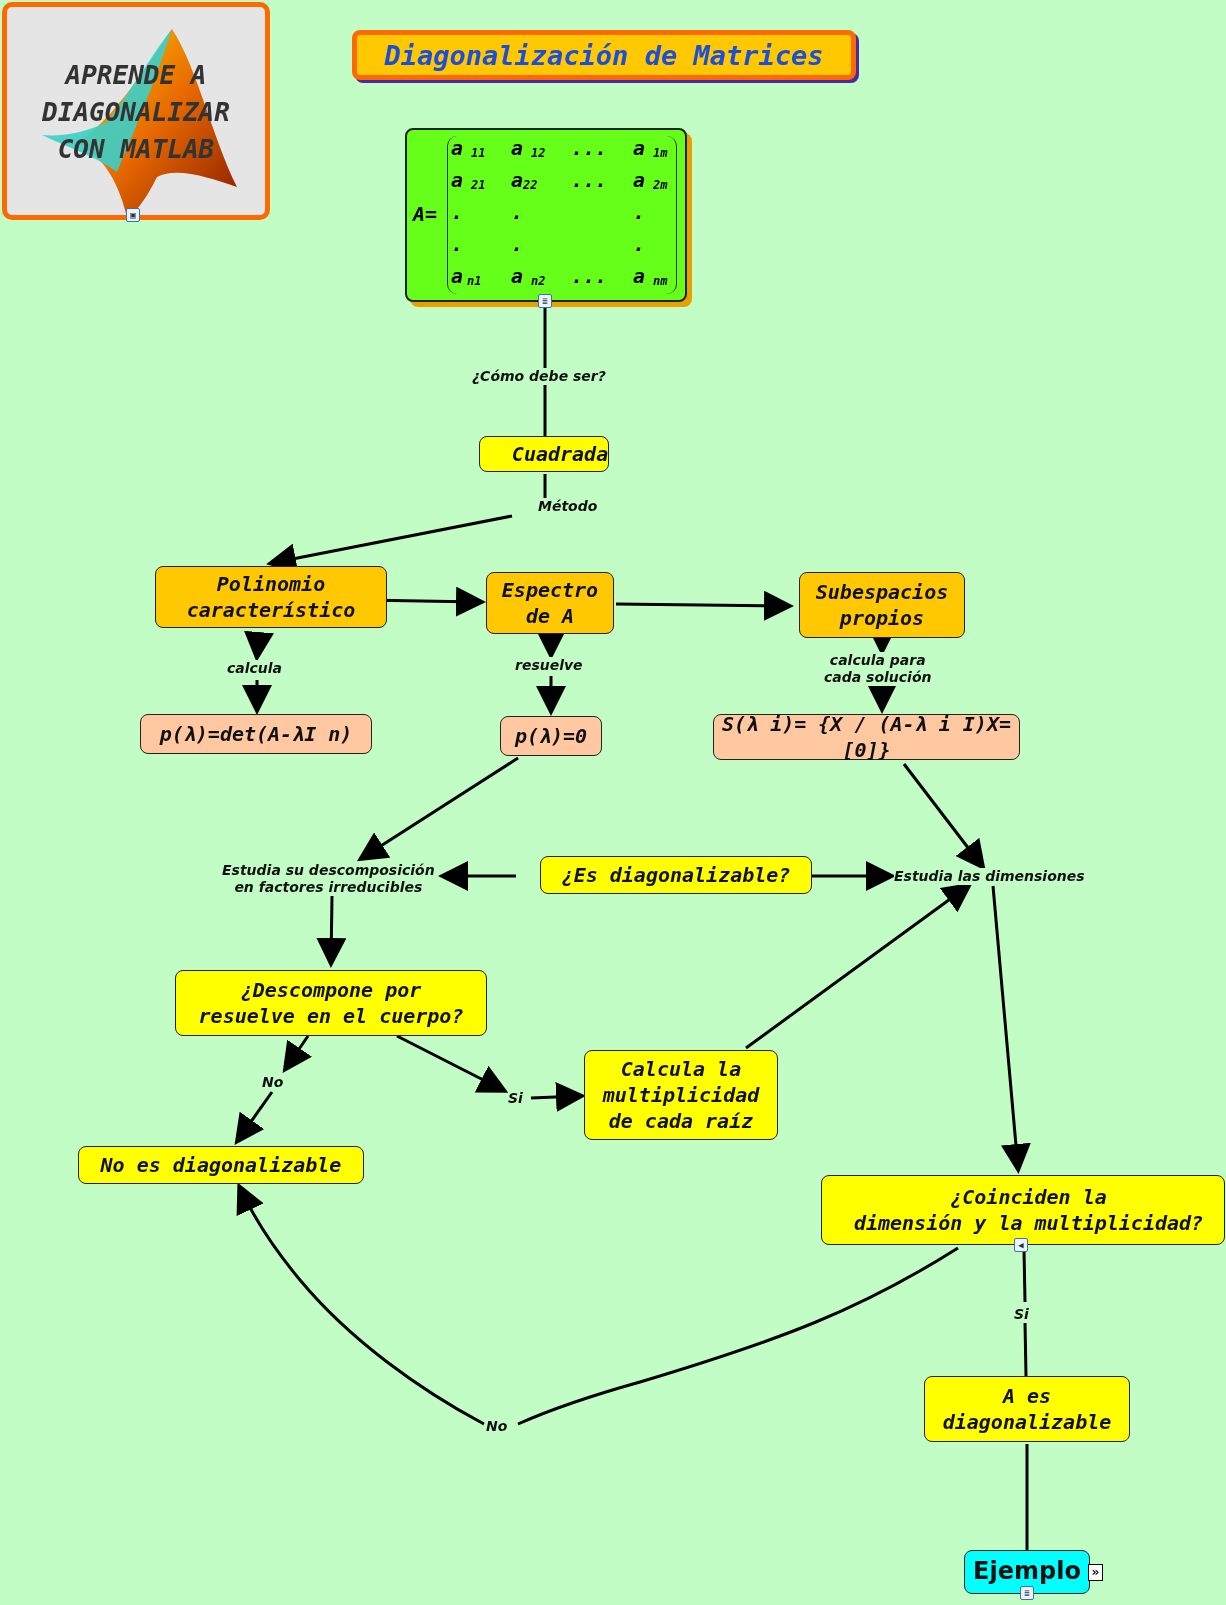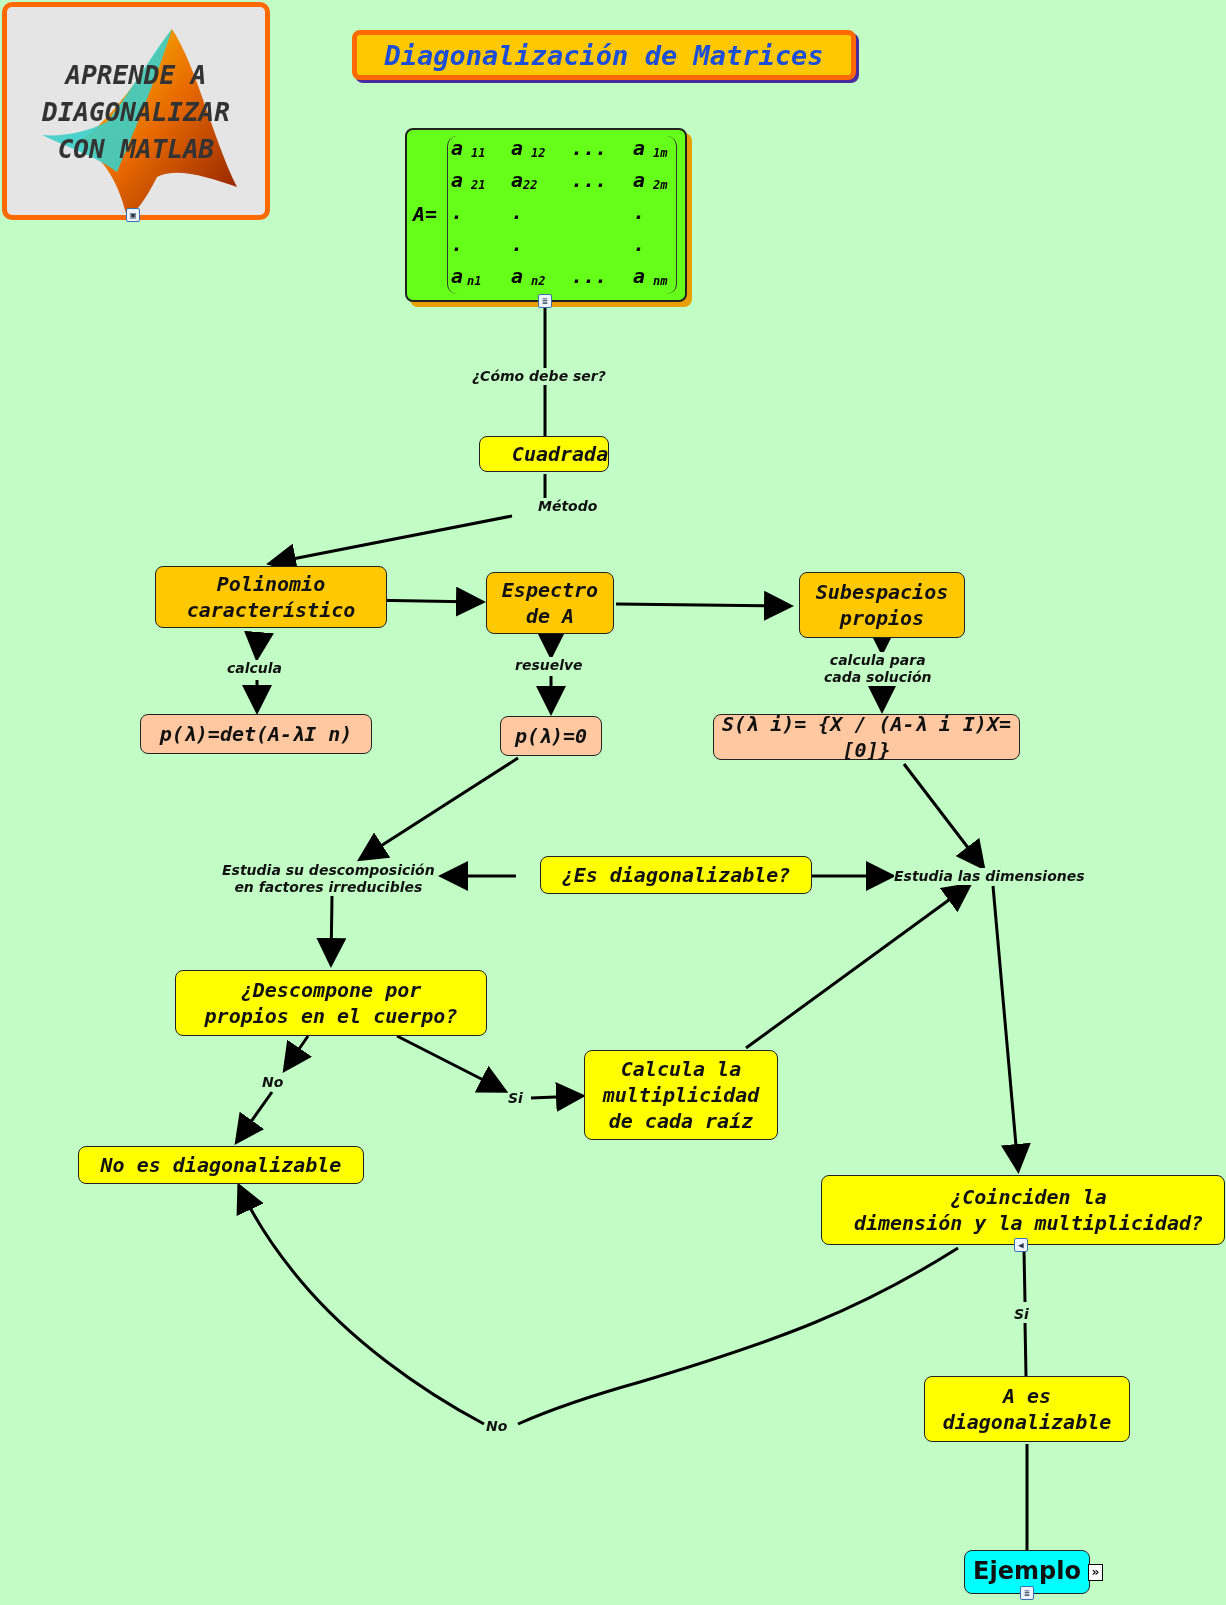--- a/index.html
+++ b/index.html
@@ -188,21 +188,21 @@
 <div class="node peach" style="left:140px;top:714px;width:232px;height:40px;font-size:20px;">p(λ)=det(A-λI n)</div>
 <div class="node peach" style="left:500px;top:716px;width:102px;height:40px;font-size:20px;">p(λ)=0</div>
 <div class="node peach" style="left:713px;top:714px;width:307px;height:46px;font-size:20px;">S(λ i)= {X / (A-λ i I)X=[0]}</div>
 
 <div class="lbl" style="left:222px;top:862px;">Estudia su descomposición
 en factores irreducibles</div>
 <div class="node yellow" style="left:516px;top:856px;width:272px;height:38px;font-size:20px;margin-left:24px;">¿Es diagonalizable?</div>
 <div class="lbl" style="left:894px;top:868px;">Estudia las dimensiones</div>
 
 <div class="node yellow" style="left:175px;top:970px;width:312px;height:66px;font-size:20px;">¿Descompone por
-propios en el cuerpo?</div>
+resuelve en el cuerpo?</div>
 <div class="lbl" style="left:262px;top:1074px;">No</div>
 <div class="lbl" style="left:508px;top:1090px;">Si</div>
 <div class="node yellow" style="left:584px;top:1050px;width:194px;height:90px;font-size:20px;">Calcula la
 multiplicidad
 de cada raíz</div>
 
 <div class="node yellow" style="left:78px;top:1146px;width:286px;height:38px;font-size:20px;">No es diagonalizable</div>
 
 <div class="node yellow" style="left:821px;top:1175px;width:404px;height:70px;font-size:20px;padding-left:11px;">¿Coinciden la
 dimensión y la multiplicidad?</div>

